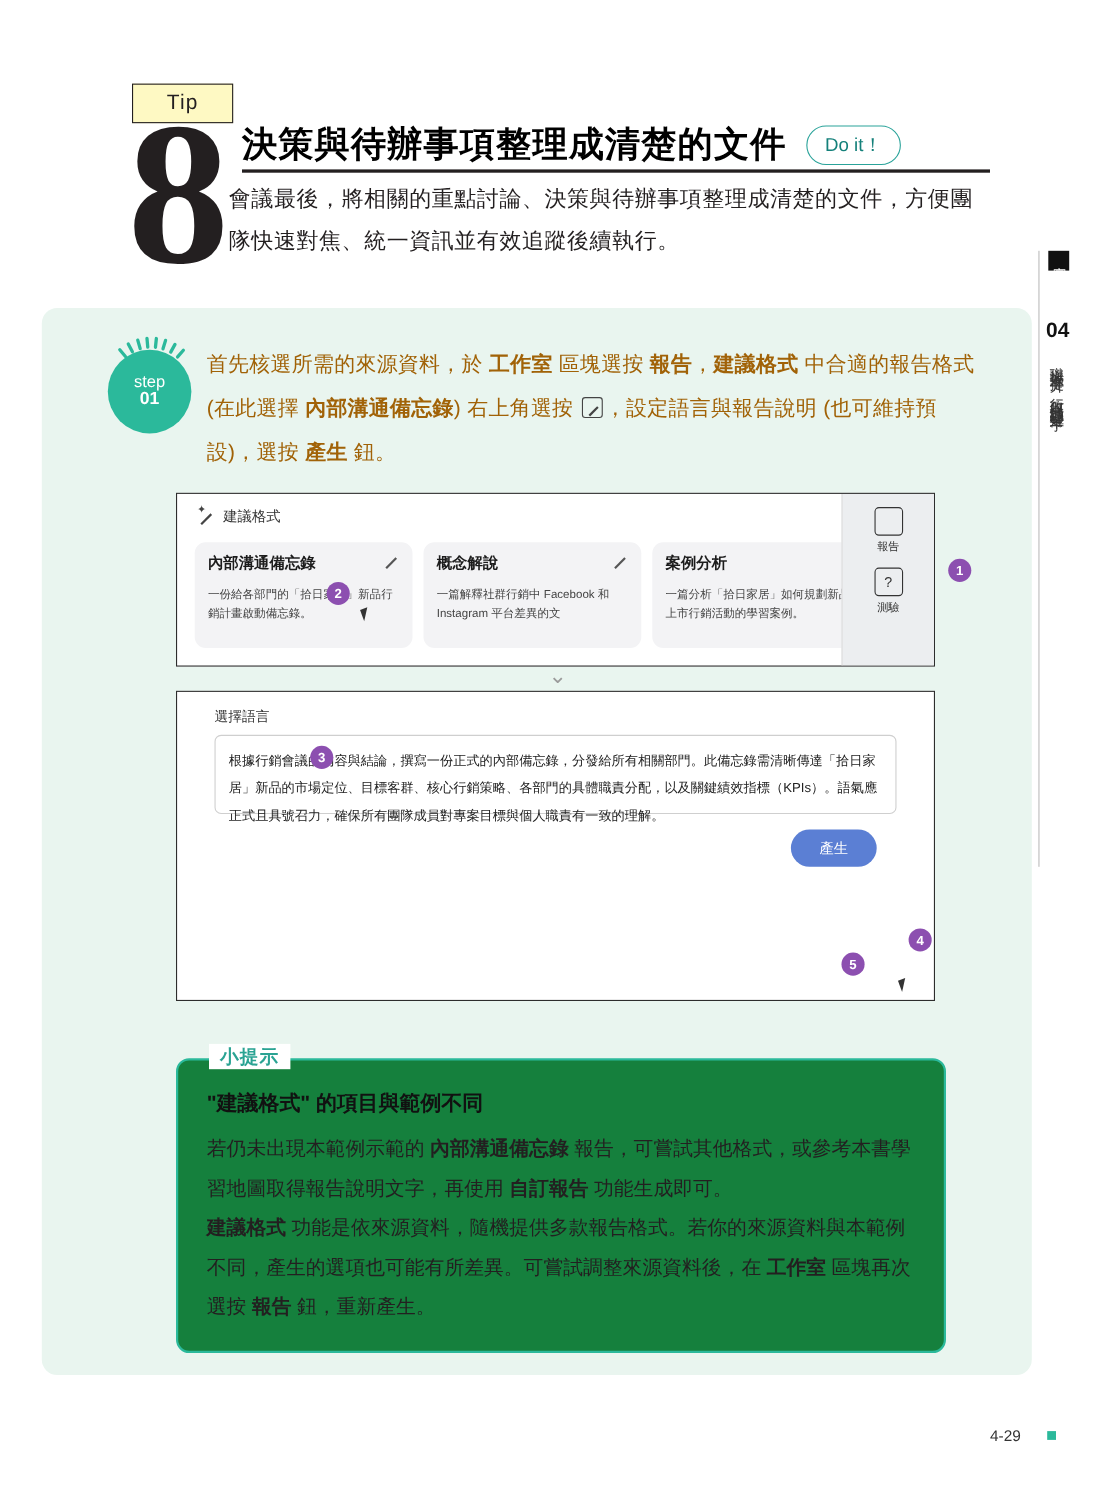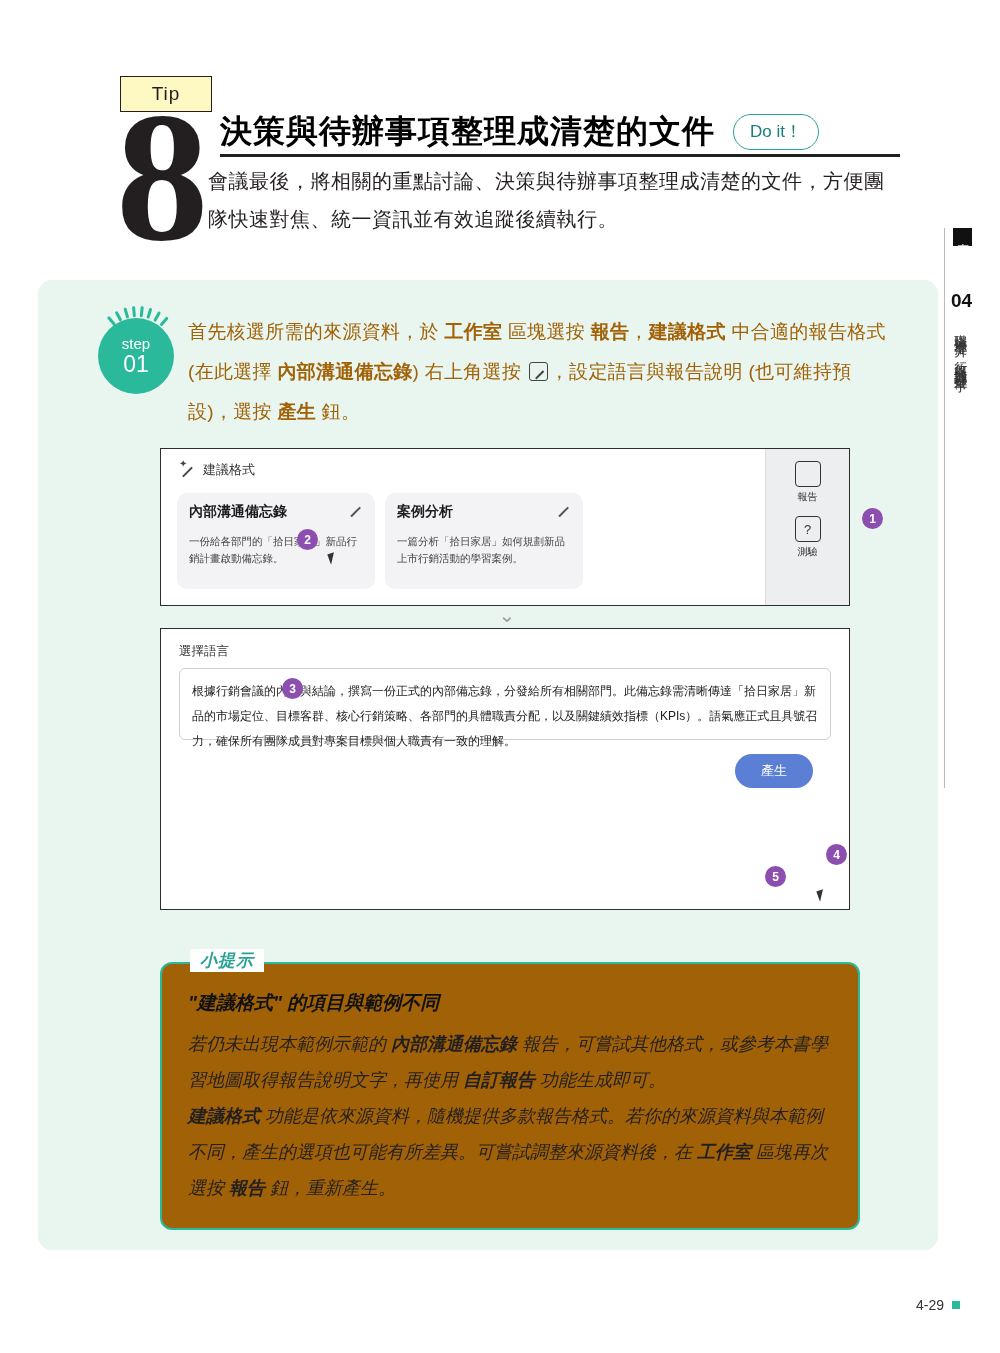--- a/index.html
+++ b/index.html
@@ -153,21 +153,21 @@
     border-radius: 50%;
     background: #2bb99b;
     color: #fff;
     display: flex;
     flex-direction: column;
     align-items: center;
     justify-content: center;
     line-height: 1.05;
   }
   .step-badge .s1 { font-size: 15px; }
-  .step-badge .s2 { font-size: 23px; font-weight: 400; }
+  .step-badge .s2 { font-size: 16px; font-weight: 700; }
   .step-rays {
     position: absolute;
     left: 92px;
     top: 306px;
     width: 90px;
     height: 40px;
   }
   .step-rays i {
     position: absolute;
     width: 3px;
@@ -309,21 +309,21 @@
 
   
   .shot2 {
     position: absolute;
     left: 160px;
     top: 628px;
     width: 690px;
     height: 282px;
     background: #ffffff;
     border: 1px solid #2d2d2d;
-    padding: 14px 18px;
+    padding: 14px 34px;
   }
   .lbl { font-size: 12.5px; color: #333; margin-bottom: 8px; }
   .select-box {
     height: 36px;
     border: 1.6px solid #2f6fd0;
     border-radius: 6px;
     display: flex;
     align-items: center;
     padding: 0 12px;
     font-size: 14px;
@@ -381,23 +381,22 @@
 
   
   .tipbox {
     position: absolute;
     left: 160px;
     top: 962px;
     width: 700px;
     height: 268px;
     border: 2px solid #2bb99b;
     border-radius: 12px;
-    background: #a16207;
+    background: #15803d;
     padding: 26px 26px 20px;
-    font-style: italic;
   }
   .tipbox-label {
     position: absolute;
     left: 28px;
     top: -15px;
     background: #fff;
     padding: 0 10px;
     color: #2aa393;
     font-size: 17px;
     font-weight: 700;
@@ -418,21 +417,21 @@
 
   
   .footer {
     position: absolute;
     right: 40px;
     bottom: 40px;
     font-size: 14px;
     color: #333;
     display: flex;
     align-items: center;
-    gap: 8px;
+    gap: 24px;
   }
   .footer .sq { width: 8px; height: 8px; background: #2bb99b; display: inline-block; }
 </style>
 </head>
 <body>
 
 <div class="page-header">
   <div class="tip-badge">Tip</div>
   <div class="big-number">8</div>
   <div class="title-row">
@@ -479,20 +478,25 @@
     <span class="wand-icon"></span>
     <span>建議格式</span>
   </div>
   <div class="cards">
     <div class="card">
       <div class="ct">內部溝通備忘錄</div>
       <div class="pen"></div>
       <div class="cd">一份給各部門的「拾日家居」新品行銷計畫啟動備忘錄。</div>
     </div>
     <div class="card">
+      <div class="ct">概念解說</div>
+      <div class="pen"></div>
+      <div class="cd">一篇解釋社群行銷中 Facebook 和 Instagram 平台差異的文</div>
+    </div>
+    <div class="card">
       <div class="ct">案例分析</div>
       <div class="pen"></div>
       <div class="cd">一篇分析「拾日家居」如何規劃新品上市行銷活動的學習案例。</div>
     </div>
   </div>
   <div class="right-rail">
     <div class="rail-item">
       <div class="rail-icon"></div>
       <div>報告</div>
     </div>

